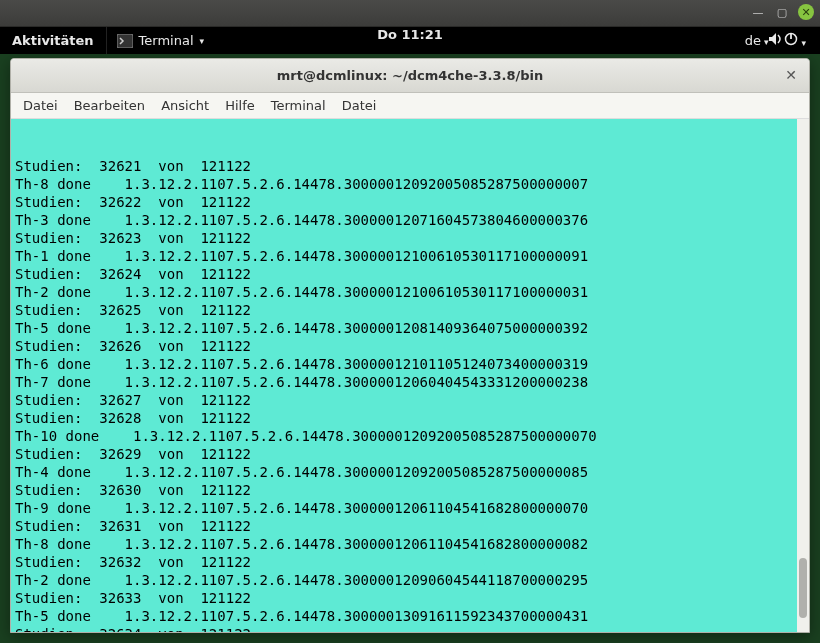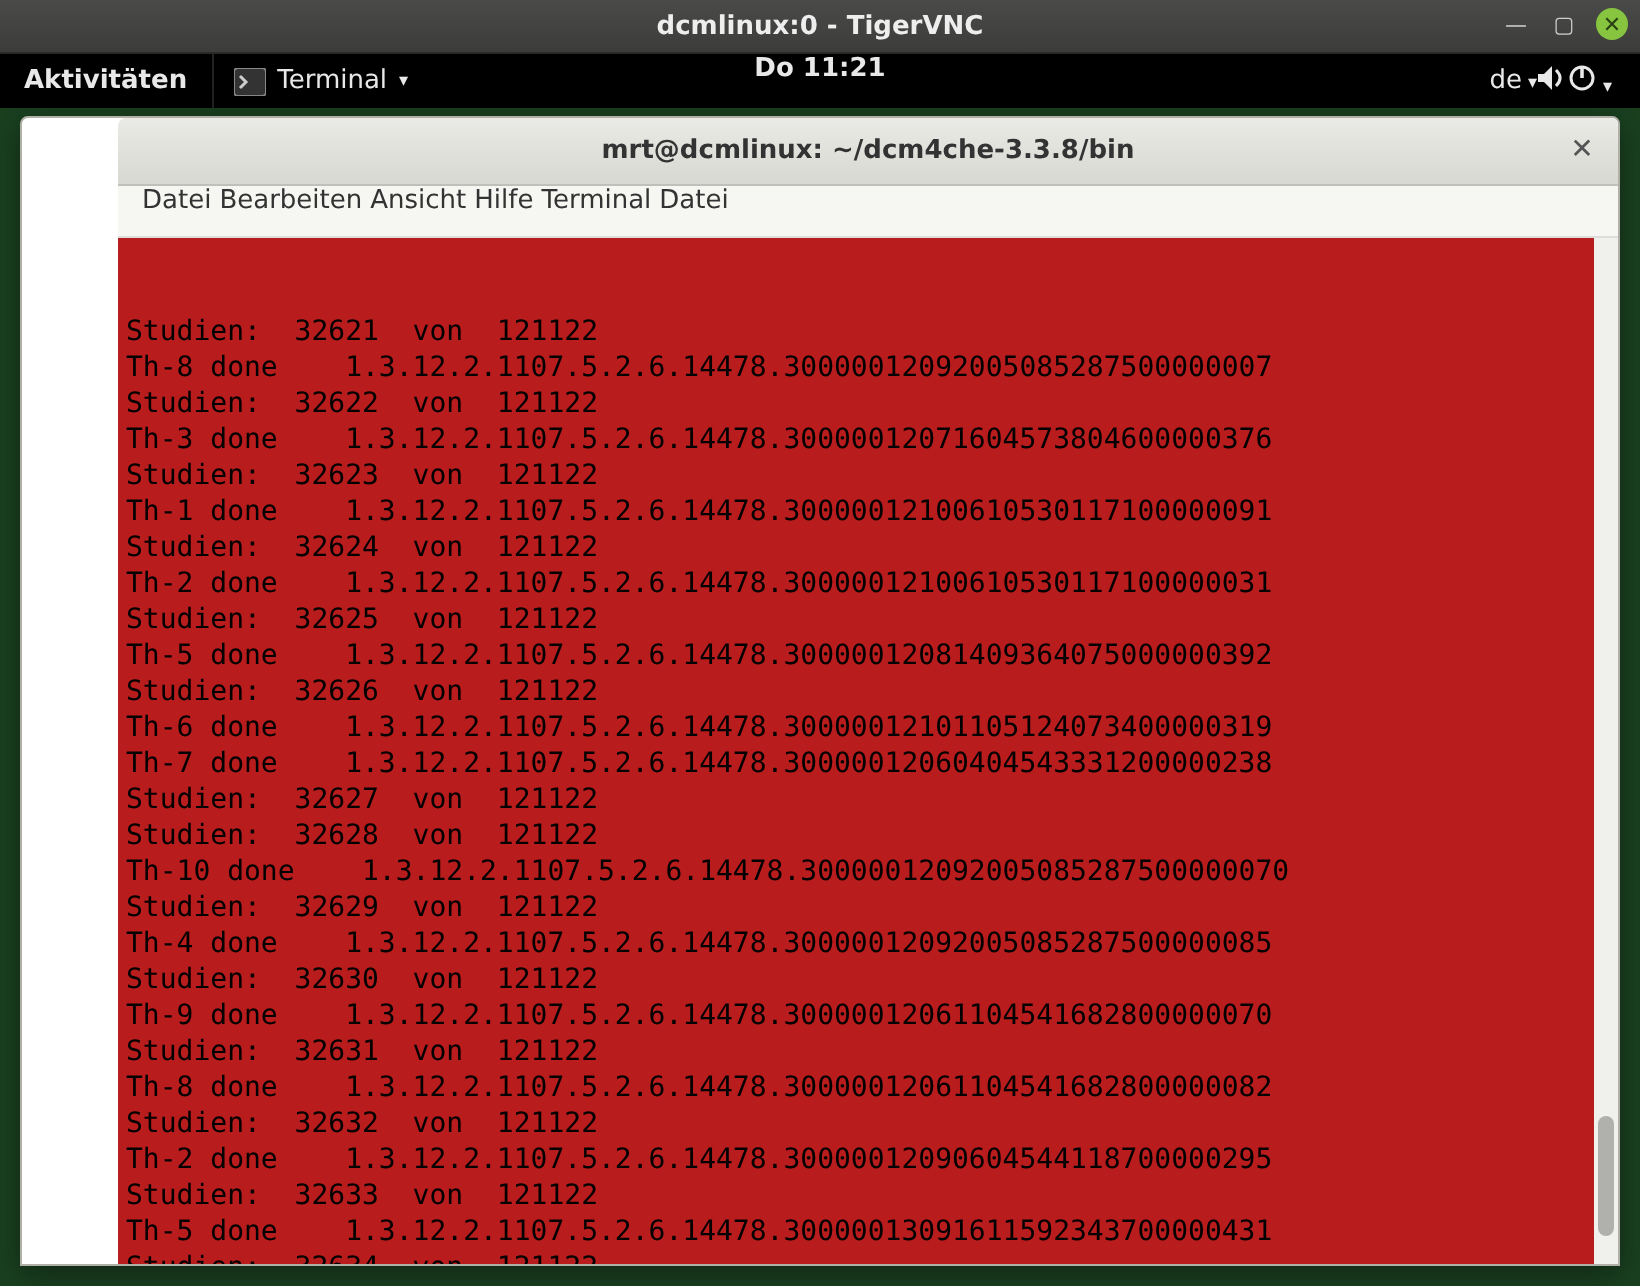--- a/index.html
+++ b/index.html
@@ -67,21 +67,20 @@
     left: 10px;
     top: 58px;
     width: 800px;
     height: 575px;
     background: #fff;
     border: 1px solid #b0b0a8;
     border-radius: 4px 4px 0 0;
     box-shadow: 0 4px 16px rgba(0,0,0,0.4);
     display: flex;
     flex-direction: column;
-    padding-left: 48px;
   }
   .term-titlebar {
     height: 34px;
     background: linear-gradient(to bottom, #eaeae6, #d8d8d2);
     border-bottom: 1px solid #c0c0ba;
     display: flex;
     align-items: center;
     justify-content: center;
     position: relative;
     font-size: 13px;
@@ -94,30 +93,30 @@
     width: 16px; height: 16px;
     display: inline-flex; align-items: center; justify-content: center;
     cursor: pointer;
     color: #555; font-size: 14px;
   }
   .term-menubar {
     height: 26px;
     background: #f6f6f2;
     border-bottom: 1px solid #ddd;
     display: flex;
-    align-items: flex-start;
-    gap: 4px;
+    align-items: center;
+    gap: 16px;
     padding: 0 12px;
     font-size: 13px;
     color: #333;
   }
   .term-menuitem { cursor: pointer; }
   .term-body {
     flex: 1;
-    background: #b91c1c;
+    background: #5eead4;
     color: #000;
     font-family: "DejaVu Sans Mono", "Liberation Mono", monospace;
     font-size: 14px;
     line-height: 18px;
     padding: 2px 4px 2px 4px;
     white-space: pre;
     overflow: hidden;
     position: relative;
   }
   .term-line { white-space: pre; }
@@ -134,21 +133,20 @@
     bottom: 14px;
     height: 60px;
     background: #b0b0ac;
     border-radius: 4px;
   }
 </style>
 </head>
 <body>
 
 <div class="vnc-titlebar">
-  <span class="vnc-title">dcmlinux:0 - TigerVNC</span>
   <div class="vnc-controls">
     <span class="vnc-btn vnc-min">—</span>
     <span class="vnc-btn vnc-max">▢</span>
     <span class="vnc-btn vnc-close">✕</span>
   </div>
 </div>
 
 <div class="gnome-topbar">
   <div class="tb-left">
     <div class="tb-activities">

